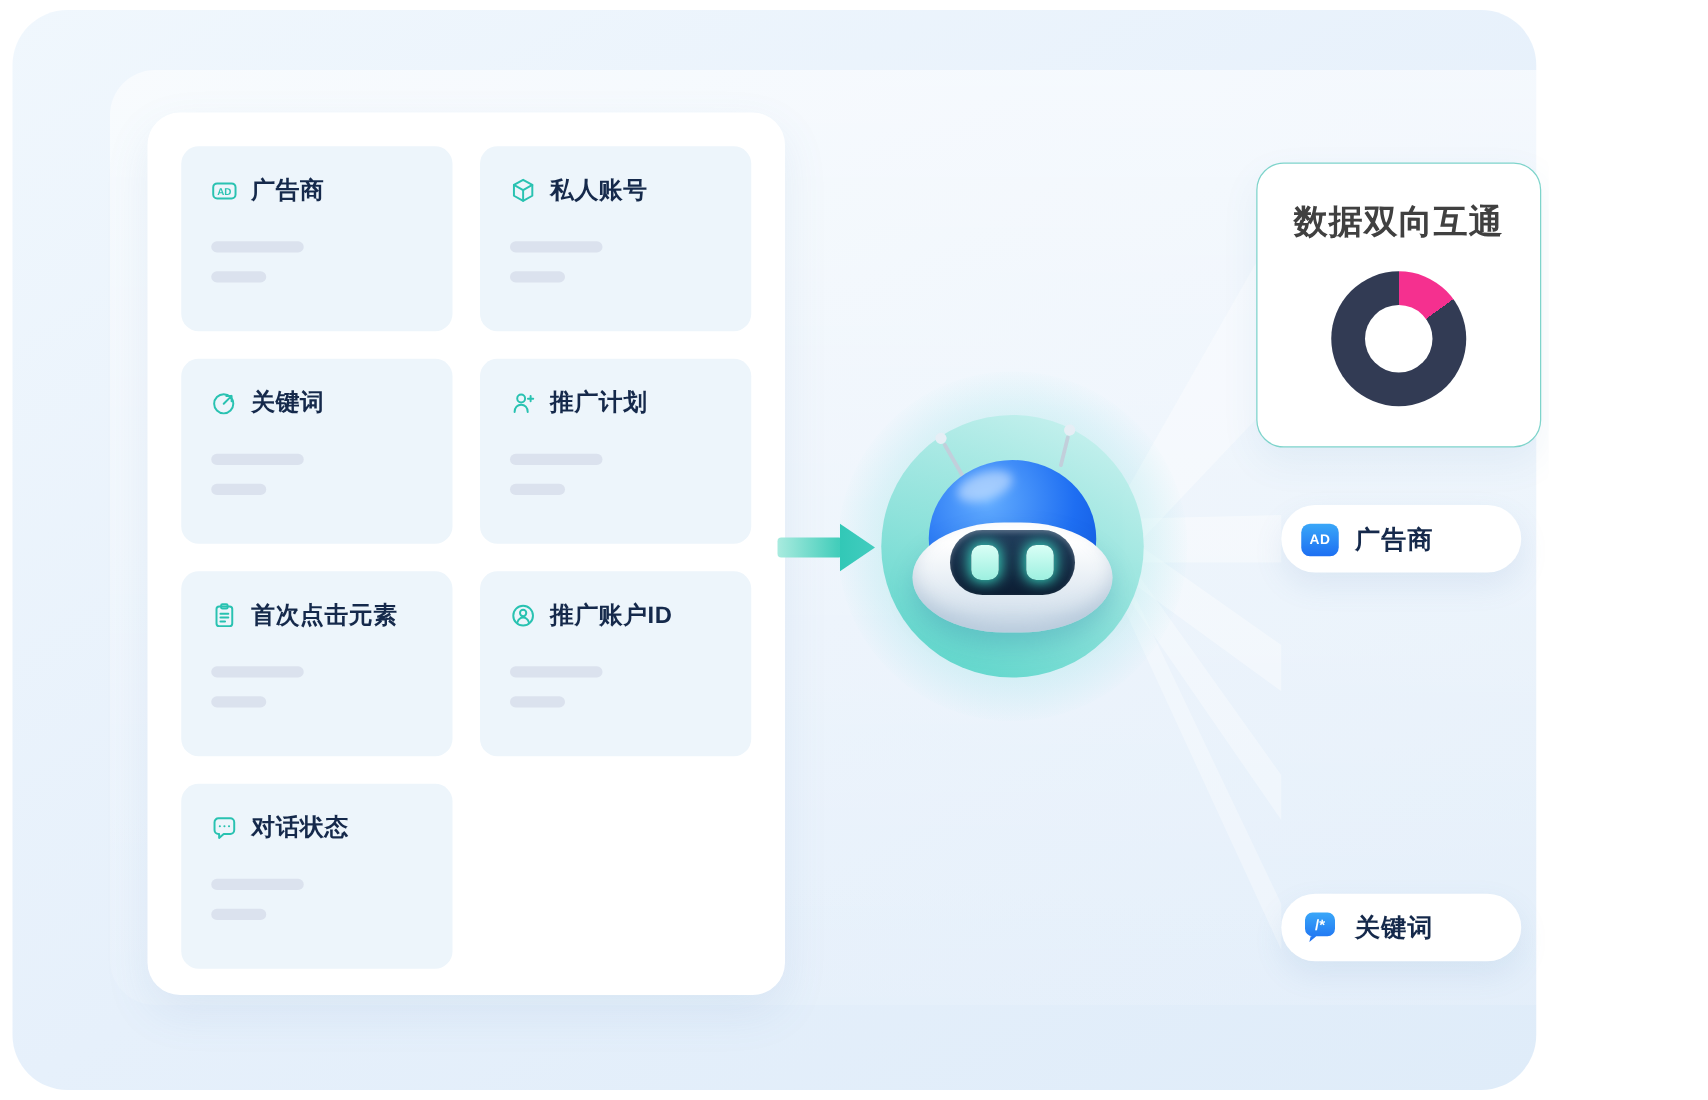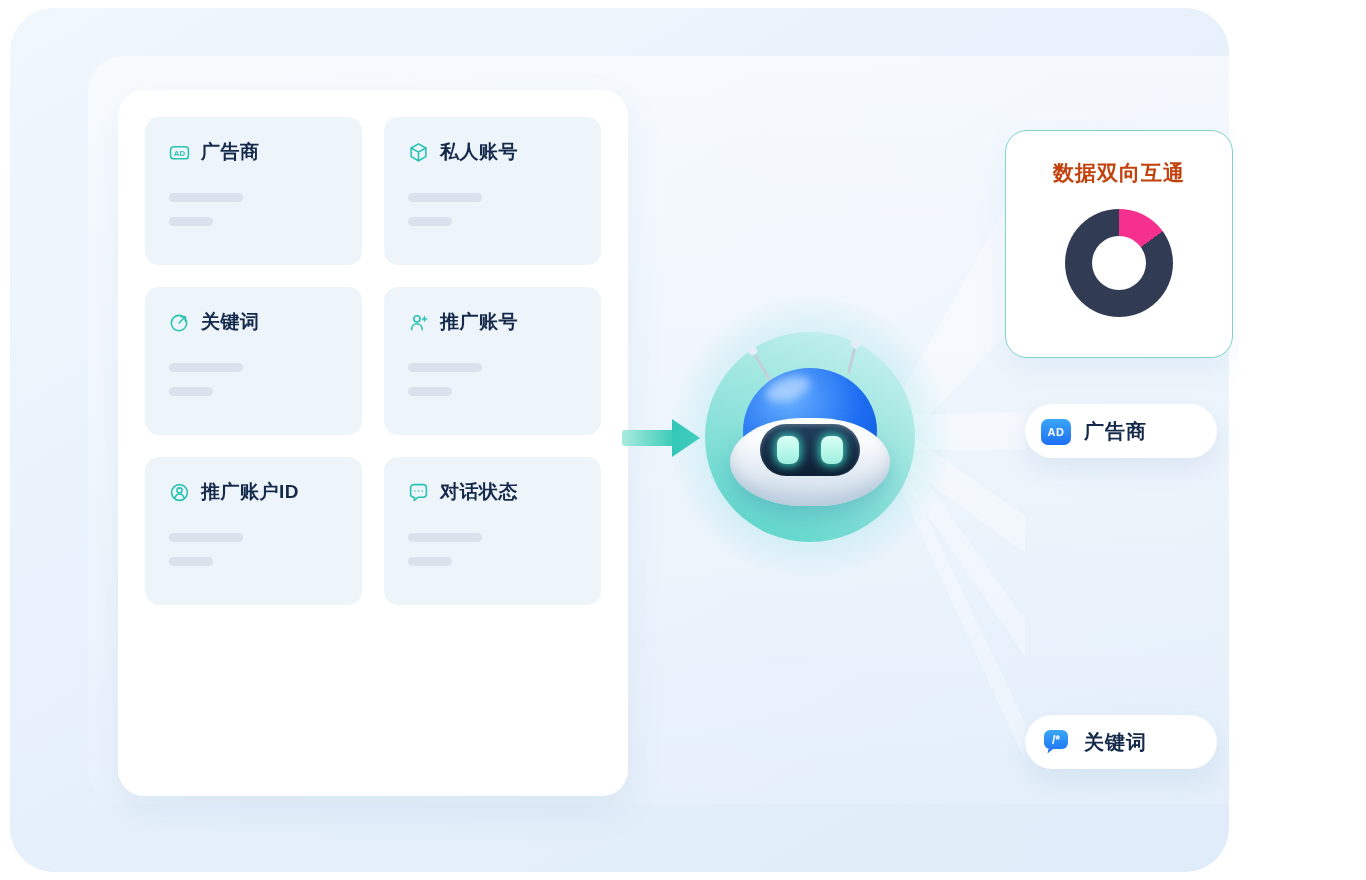--- a/index.html
+++ b/index.html
@@ -90,21 +90,21 @@
     box-shadow:0 0 10px 2px rgba(61,232,203,0.85);
   }
   .eye-l { left:17px; } .eye-r { left:61px; }
 
   
   .data-card {
     position:absolute; left:1005px; top:130px; width:228px; height:228px;
     background:#ffffff; border:1.5px solid #7ed4cb; border-radius:22px;
     box-shadow:0 12px 30px rgba(70,130,180,0.08); text-align:center;
   }
-  .data-card-title { margin-top:28px; font-size:21px; font-weight:700; letter-spacing:1px; color:#c2410c; }
+  .data-card-title { margin-top:28px; font-size:27px; font-weight:700; letter-spacing:1px; color:#404040; }
   .donut { position:relative; width:108px; height:108px; border-radius:50%; margin:22px auto 0; }
   .donut-hole { position:absolute; inset:27px; border-radius:50%; background:#ffffff; }
 
   .pill {
     position:absolute; left:1025px; width:192px; height:54px; border-radius:27px;
     background:#ffffff; box-shadow:0 10px 24px rgba(90,140,190,0.12);
     display:flex; align-items:center; gap:13px; padding-left:16px;
   }
   .pill-label { font-size:20px; font-weight:700; color:#15294b; letter-spacing:1px; }
   .pill-ic { width:30px; height:30px; flex:0 0 auto; }
@@ -168,27 +168,39 @@
       <div class="bar bar2"></div>
     </div>
 
     <div class="card">
       <div class="card-head">
         <svg width="21" height="21" viewBox="0 0 20 20">
           <circle class="t-ic" cx="8.5" cy="6.5" r="3"></circle>
           <path class="t-ic" d="M3.5 16.8 c0-3.4 2.2-5.6 5-5.6 s5 2.2 5 5.6"></path>
           <path class="t-ic" d="M15.7 4.6 v4 M13.7 6.6 h4"></path>
         </svg>
-        <span class="card-label">推广账号</span>
-      </div>
-      <div class="bar bar1"></div>
-      <div class="bar bar2"></div>
-    </div>
-
-
+        <span class="card-label">推广计划</span>
+      </div>
+      <div class="bar bar1"></div>
+      <div class="bar bar2"></div>
+    </div>
+
+
+    <div class="card">
+      <div class="card-head">
+        <svg width="21" height="21" viewBox="0 0 20 20">
+          <rect class="t-ic" x="4" y="3" width="12" height="15" rx="2"></rect>
+          <rect class="t-ic" x="7.5" y="1.4" width="5" height="3.2" rx="1"></rect>
+          <path class="t-ic" d="M7 8.5 h6 M7 11.5 h6 M7 14.5 h3.5"></path>
+        </svg>
+        <span class="card-label">首次点击元素</span>
+      </div>
+      <div class="bar bar1"></div>
+      <div class="bar bar2"></div>
+    </div>
 
     <div class="card">
       <div class="card-head">
         <svg width="21" height="21" viewBox="0 0 20 20">
           <circle class="t-ic" cx="10" cy="10" r="7.5"></circle>
           <circle class="t-ic" cx="10" cy="8" r="2.4"></circle>
           <path class="t-ic" d="M5.6 15.2 c0.9-2.5 2.5-3.7 4.4-3.7 s3.5 1.2 4.4 3.7"></path>
         </svg>
         <span class="card-label">推广账户ID</span>
       </div>

